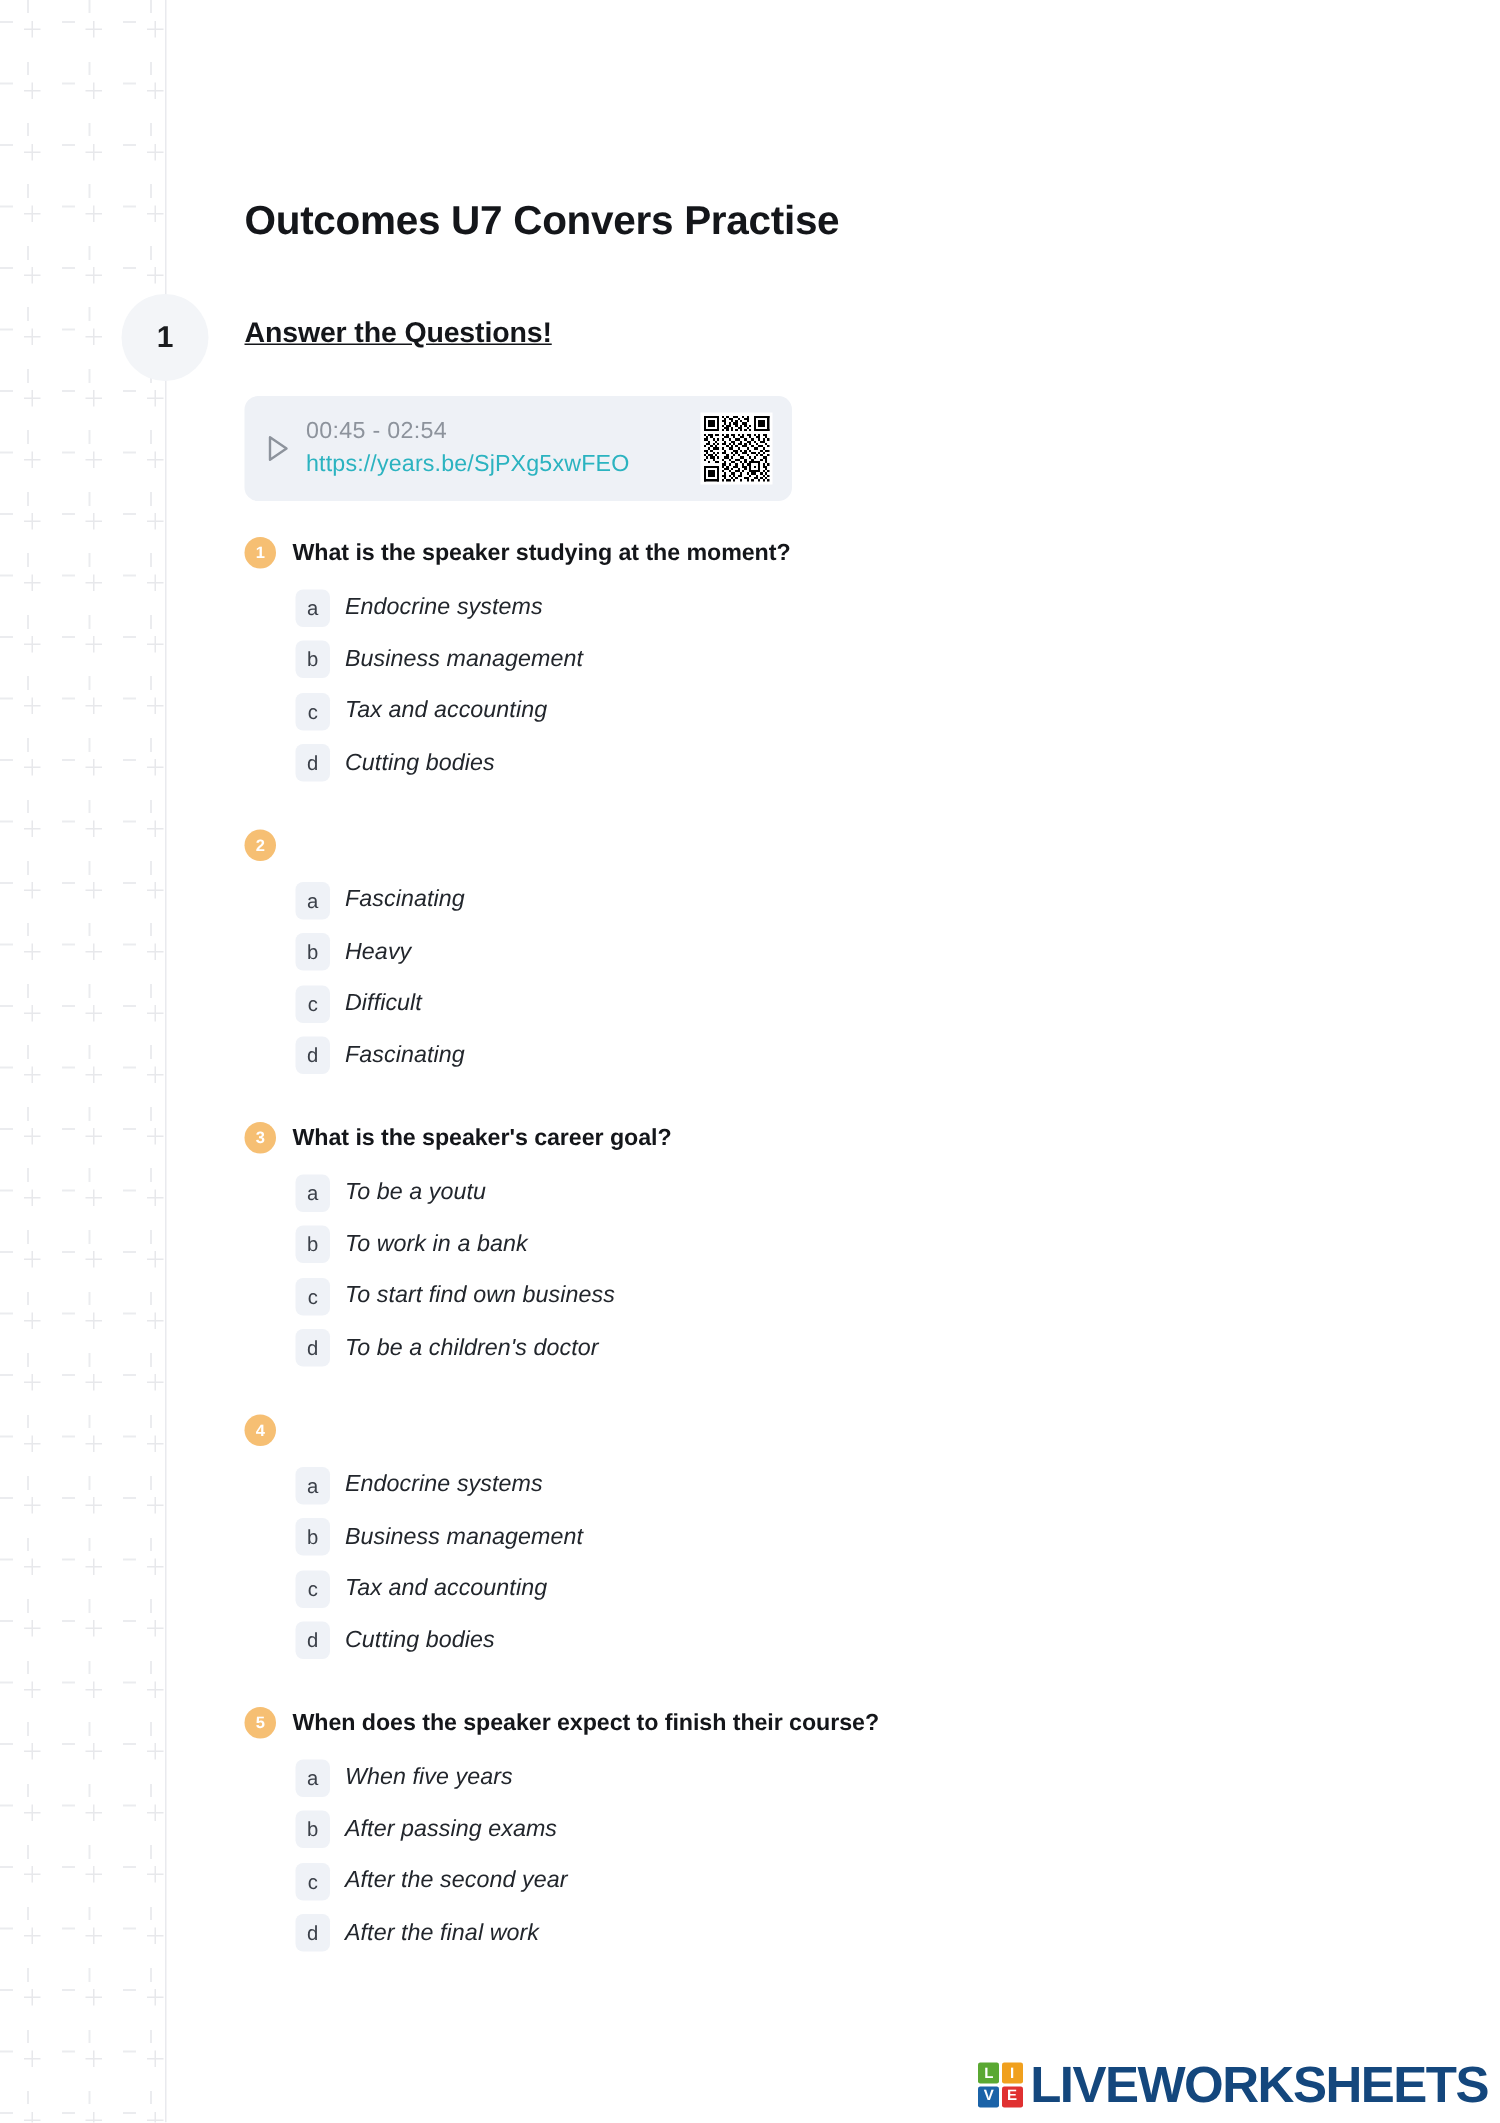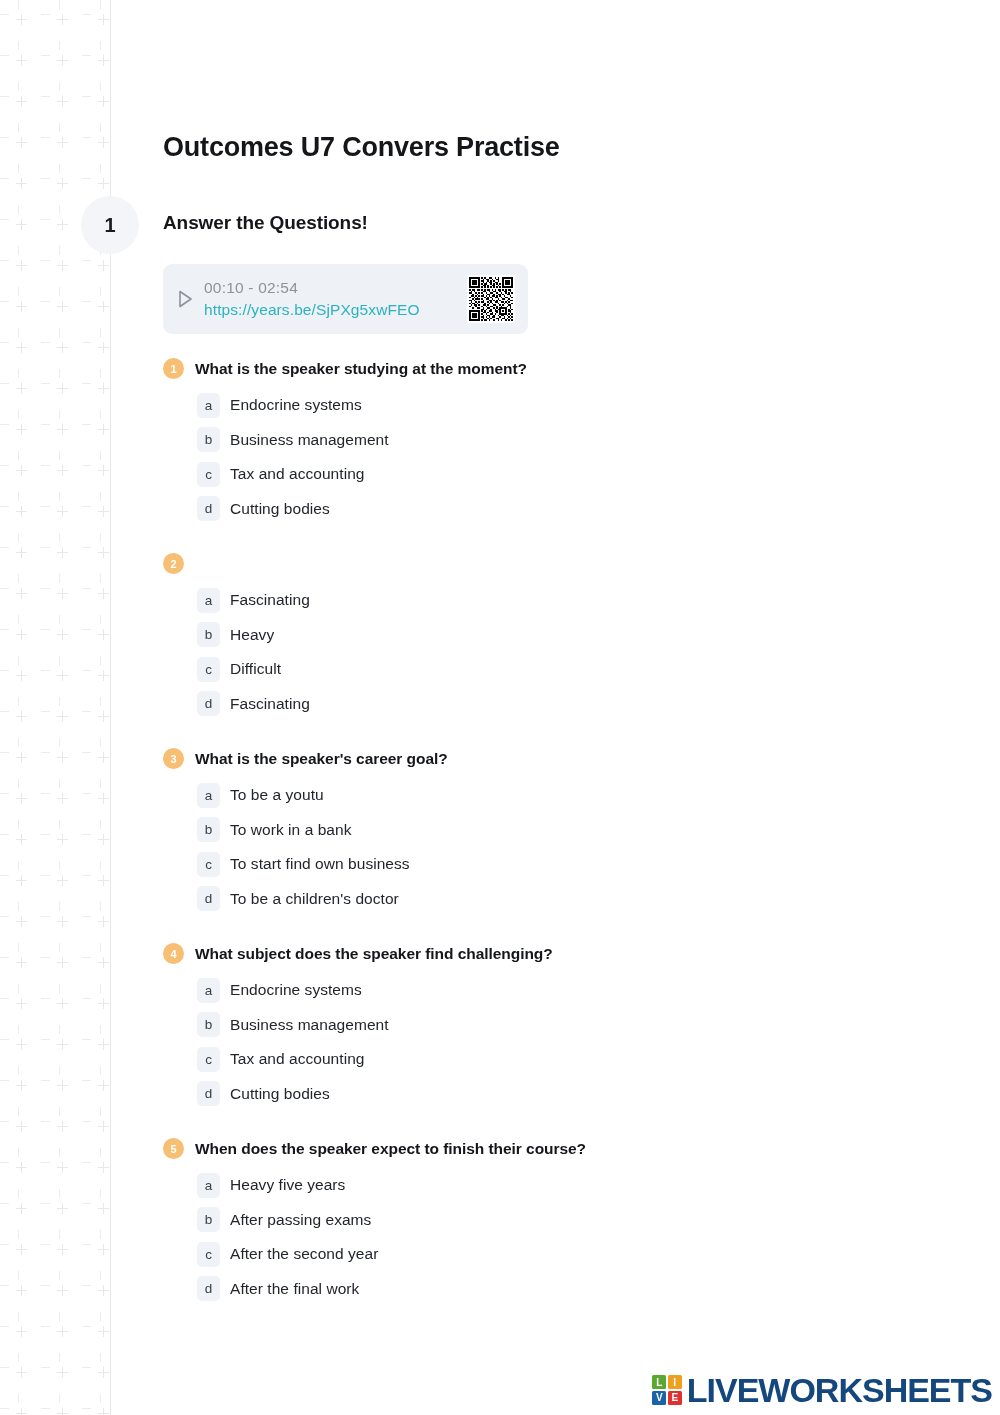--- a/index.html
+++ b/index.html
@@ -101,20 +101,21 @@
   }
 
   .section-heading {
     position: absolute;
     left: 0;
     top: 212px;
     font-size: 19px;
     font-weight: bold;
     color: #14161a;
     letter-spacing: -0.1px;
+    text-decoration: underline;
   }
 
   
   .media-block {
     position: absolute;
     left: 0;
     top: 264px;
     width: 365px;
     height: 70px;
     background: #eef1f6;
@@ -215,20 +216,21 @@
     font-size: 13.5px;
     display: flex;
     align-items: center;
     justify-content: center;
     flex: 0 0 auto;
   }
   .opt-text {
     font-size: 15.5px;
     color: #22262c;
     letter-spacing: 0.05px;
+    font-style: italic;
   }
 
   
   .footer-logo {
     position: absolute;
     right: 8px;
     bottom: 8px;
     display: flex;
     align-items: center;
     gap: 5px;
@@ -382,21 +384,21 @@
 
   <h2 class="section-heading">Answer the Questions!</h2>
 
   <div class="media-block">
     <span class="play-icon">
       <svg viewBox="0 0 18 20" width="18" height="20" aria-hidden="true">
         <path d="M4 2.5 L15 10 L4 17.5 Z" fill="none" stroke="#8d939c" stroke-width="1.6" stroke-linejoin="round"></path>
       </svg>
     </span>
     <span class="media-text">
-      <span class="media-time">00:10 - 02:54</span>
+      <span class="media-time">00:45 - 02:54</span>
       <a class="media-url" href="#">https://years.be/SjPXg5xwFEO</a>
     </span>
     <span class="qr-wrap">
       <svg viewBox="0 0 29 29" shape-rendering="crispEdges" aria-hidden="true">
         <rect width="29" height="29" fill="#ffffff"></rect>
         <g fill="#000000">
 
           <rect x="0" y="0" width="7" height="1"></rect>
             <rect x="0" y="6" width="7" height="1"></rect>
           <rect x="0" y="0" width="1" height="7"></rect>
@@ -709,21 +711,20 @@
           </li>
           <li class="option">
             <span class="opt-letter">d</span>
             <span class="opt-text">To be a children's doctor</span>
           </li>
         </ul>
       </div>
       <div class="question">
         <div class="q-head">
           <span class="q-num">4</span>
-          <span class="q-text">What subject does the speaker find challenging?</span>
         </div>
         <ul class="options">
           <li class="option">
             <span class="opt-letter">a</span>
             <span class="opt-text">Endocrine systems</span>
           </li>
           <li class="option">
             <span class="opt-letter">b</span>
             <span class="opt-text">Business management</span>
           </li>
@@ -738,21 +739,21 @@
         </ul>
       </div>
       <div class="question">
         <div class="q-head">
           <span class="q-num">5</span>
           <span class="q-text">When does the speaker expect to finish their course?</span>
         </div>
         <ul class="options">
           <li class="option">
             <span class="opt-letter">a</span>
-            <span class="opt-text">Heavy five years</span>
+            <span class="opt-text">When five years</span>
           </li>
           <li class="option">
             <span class="opt-letter">b</span>
             <span class="opt-text">After passing exams</span>
           </li>
           <li class="option">
             <span class="opt-letter">c</span>
             <span class="opt-text">After the second year</span>
           </li>
           <li class="option">

